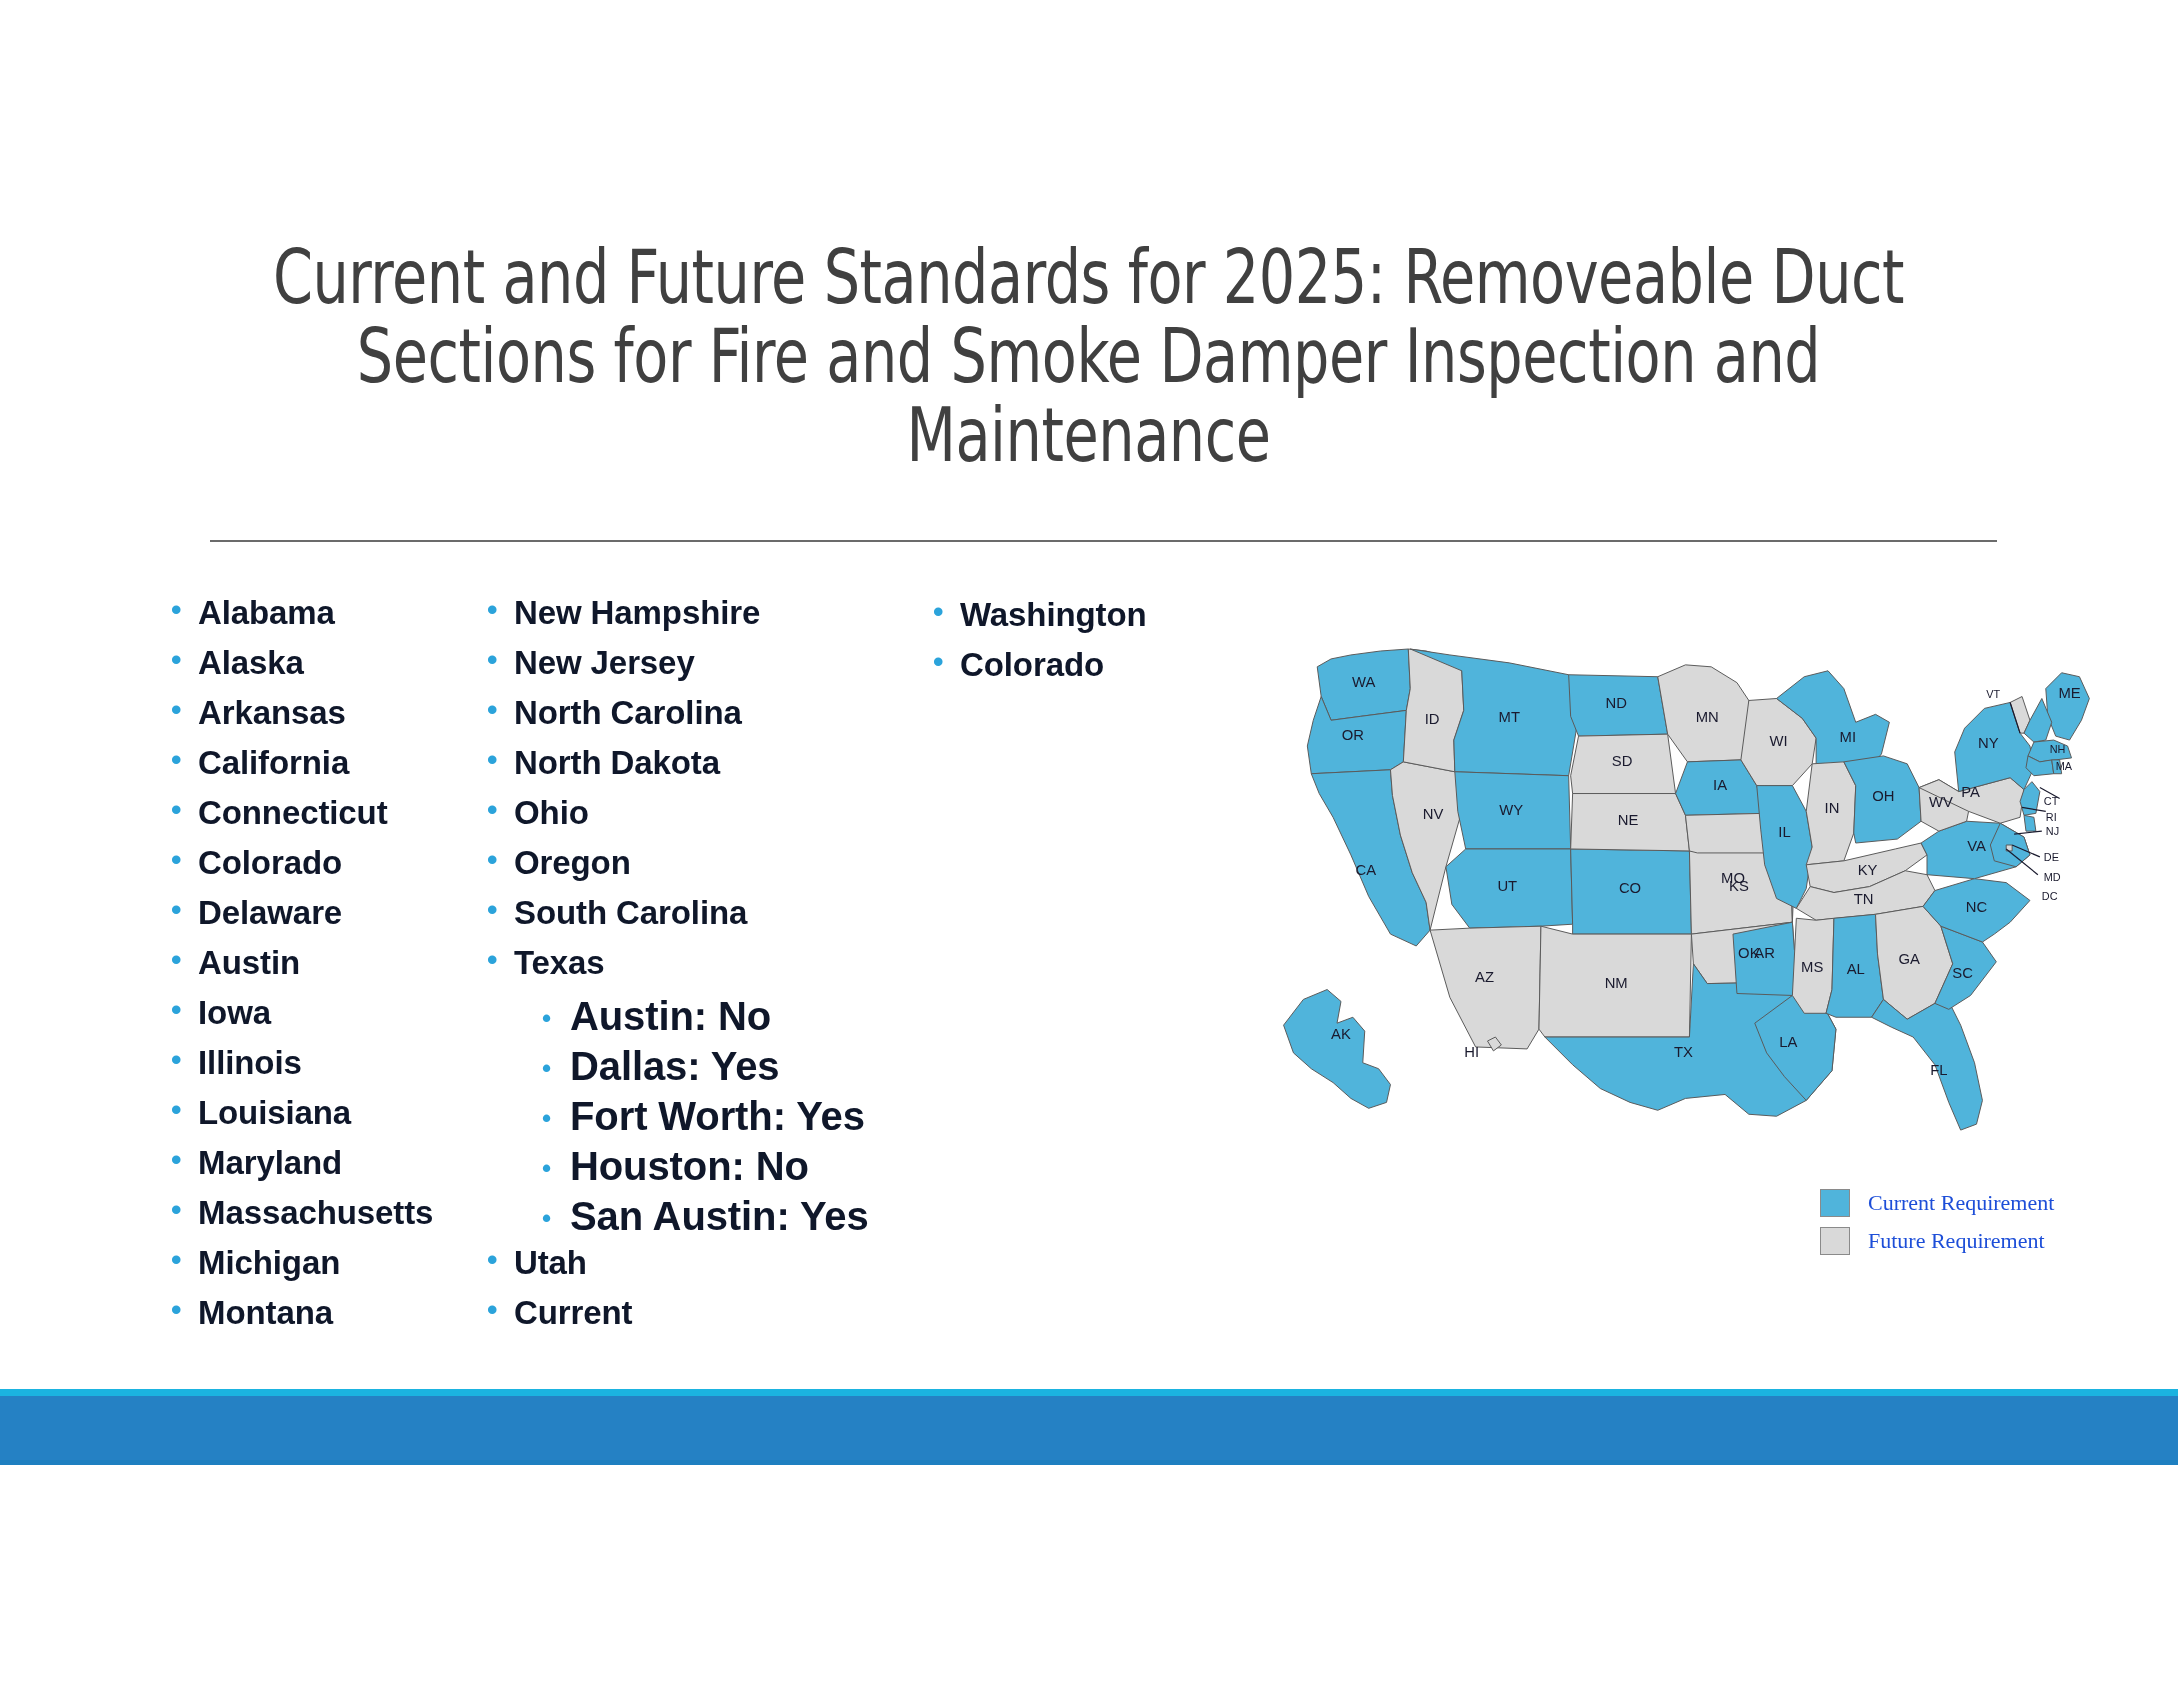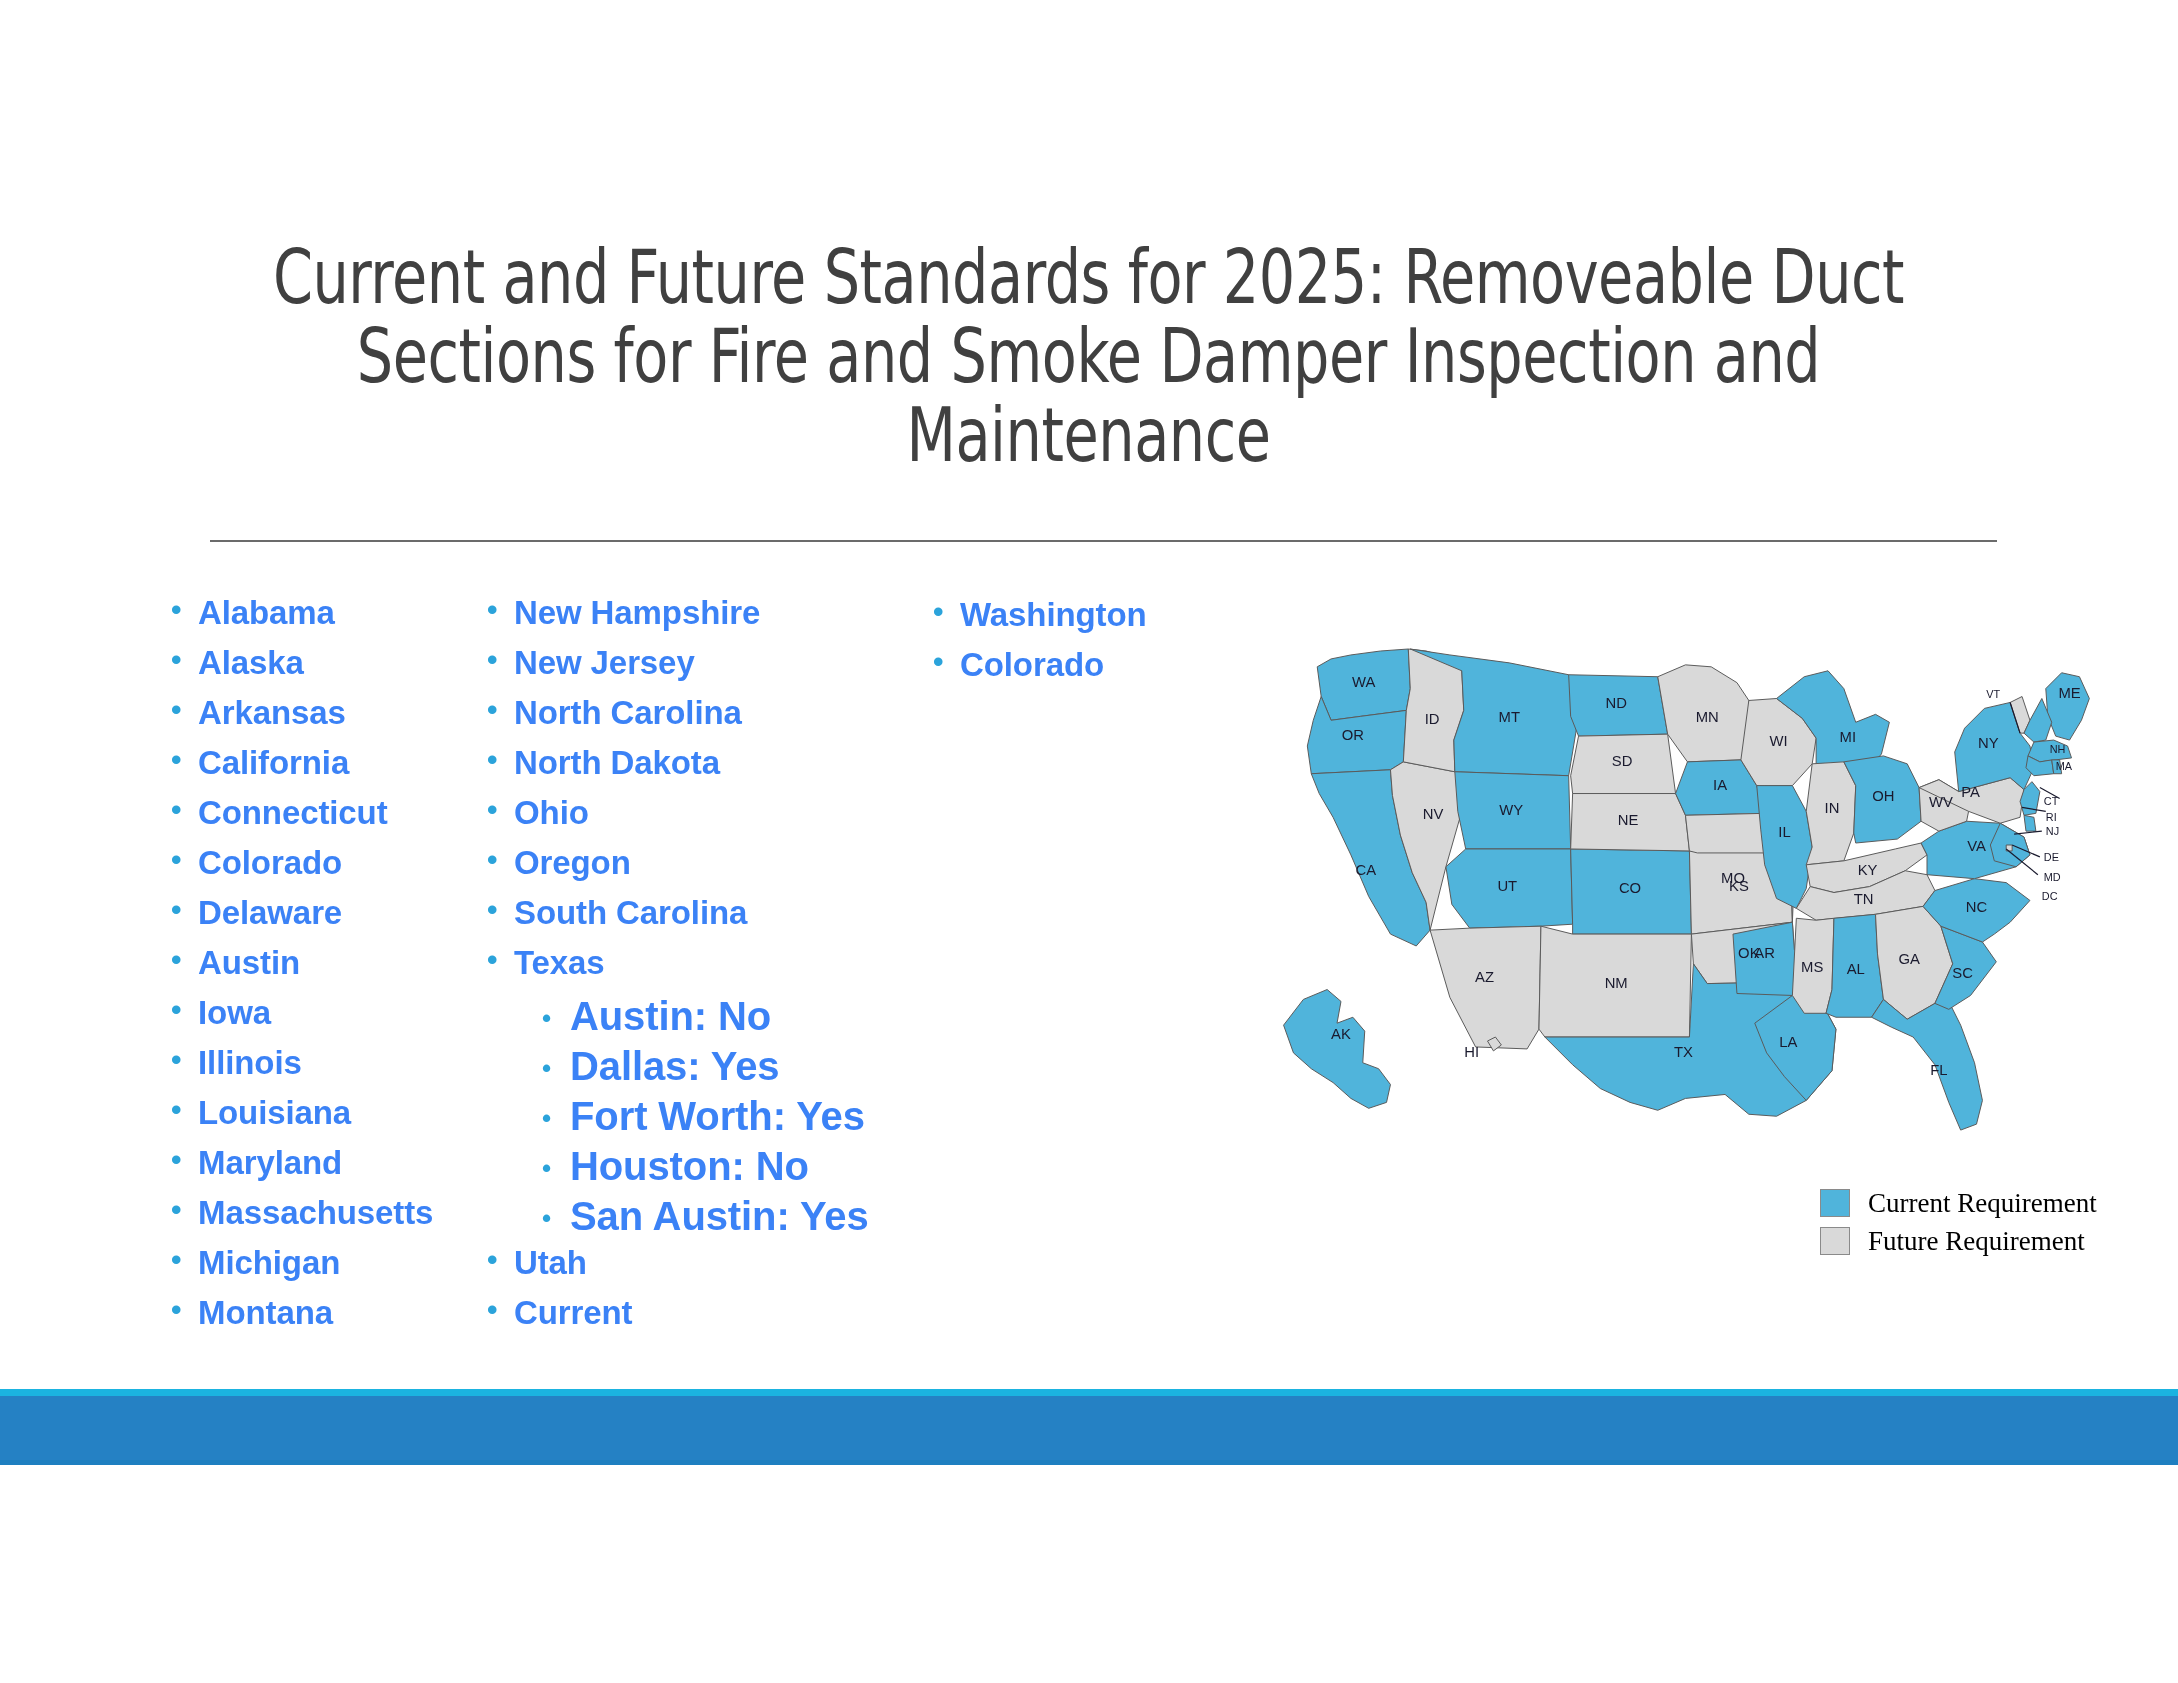--- a/index.html
+++ b/index.html
@@ -79,21 +79,21 @@
     line-height: 1;
     text-align: left;
     padding-left: 22px;
     box-sizing: border-box;
     position: relative;
     top: -4px;
   }
   .bullet-row .lbl {
     font-size: 33px;
     line-height: 1;
-    color: #3b82f6;
+    color: #0f172a;
     letter-spacing: -0.1px;
     white-space: nowrap;
   }
 
   
   .bullet-row.sub { padding-left: 55px; }
   .bullet-row.sub .dot { width: 50px; font-size: 26px; top: -3px; }
   .bullet-row.sub .lbl { font-size: 40px; }
 
   
@@ -121,22 +121,22 @@
   .legend-swatch {
     width: 30px;
     height: 28px;
     border: 1px solid #8a8a8a;
     box-sizing: border-box;
     margin-right: 18px;
     flex: 0 0 auto;
   }
   .legend-label {
     font-family: "Liberation Serif", "DejaVu Serif", serif;
-    font-size: 27px;
-    color: #000000;
+    font-size: 22px;
+    color: #1d4ed8;
     white-space: nowrap;
   }
 
   
   #bottom-bar {
     position: absolute;
     left: 0;
     top: 1396px;
     width: 2178px;
     height: 64px;

